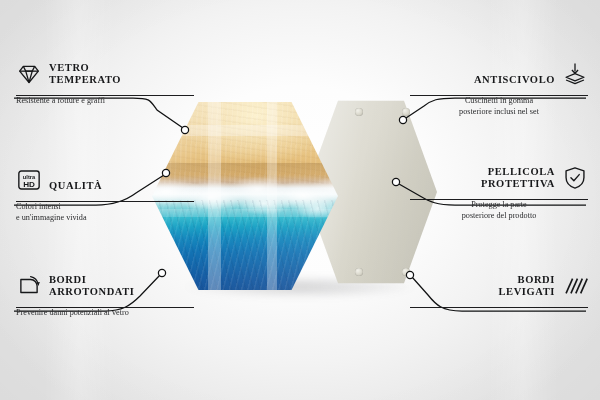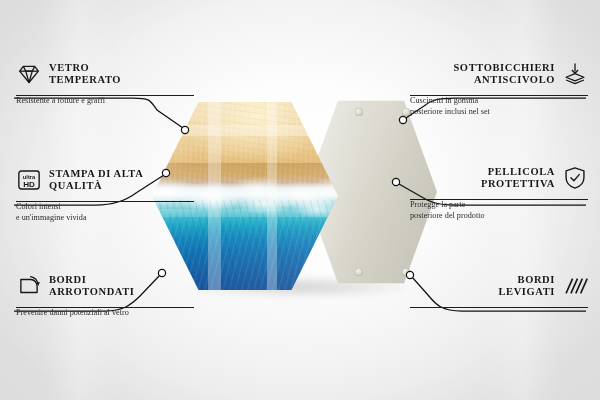--- a/index.html
+++ b/index.html
@@ -68,21 +68,21 @@
     margin-top: 3px;
     width: 100%;
   }
   .feature .desc {
     font-size: 8.2px;
     line-height: 10.5px;
     color: #2b2c2e;
     font-family: "Liberation Serif", serif;
   }
   .feature.right .desc {
-    text-align: left;
+    text-align: center;
   }
   .ico {
     width: 26px;
     height: 26px;
     flex: 0 0 26px;
     display: block;
   }
   .ico svg { display: block; width: 26px; height: 26px; }
 
   
@@ -328,21 +328,21 @@
   <div class="feature left" id="f-print">
     <div class="head">
       <span class="ico">
         <svg viewBox="0 0 32 32">
           <rect x="3.5" y="5" width="25" height="22" rx="3" ry="3" fill="none" stroke="#17181a" stroke-width="1.7"></rect>
           <text x="16" y="14.6" text-anchor="middle" font-family="Liberation Sans, sans-serif" font-size="7" font-weight="bold" fill="#17181a">ultra</text>
           <text x="16" y="24.2" text-anchor="middle" font-family="Liberation Sans, sans-serif" font-size="10" font-weight="bold" fill="#17181a">HD</text>
         </svg>
       </span>
       <span class="title">
-        <span>STAMPA DI ALTA</span><br><span>QUALITÀ</span>
+        <br><span>QUALITÀ</span>
       </span>
     </div>
     <div class="rule"></div>
     <div class="desc">
       <span>Colori intensi</span><br><span>e un'immagine vivida</span>
     </div>
   </div>
 
   <div class="feature left" id="f-rounded">
     <div class="head">
@@ -367,21 +367,21 @@
         <svg viewBox="0 0 32 32">
             <g fill="none" stroke="#17181a" stroke-width="1.6" stroke-linejoin="round">
           <path d="M16 3 V13"></path>
           <path d="M12.2 11 L16 15 L19.8 11"></path>
           <path d="M16 15.5 L27 20 L16 24.5 L5 20 Z"></path>
           <path d="M5 23.4 L16 27.9 L27 23.4"></path>
         </g>
           </svg>
       </span>
       <span class="title">
-        <span>SOTTOBICCHIERI</span><br><span>ANTISCIVOLO</span>
+        <br><span>ANTISCIVOLO</span>
       </span>
     </div>
     <div class="rule"></div>
     <div class="desc">
       <span>Cuscinetti in gomma</span><br><span>posteriore inclusi nel set</span>
     </div>
   </div>
 
   <div class="feature right" id="f-film">
     <div class="head">

